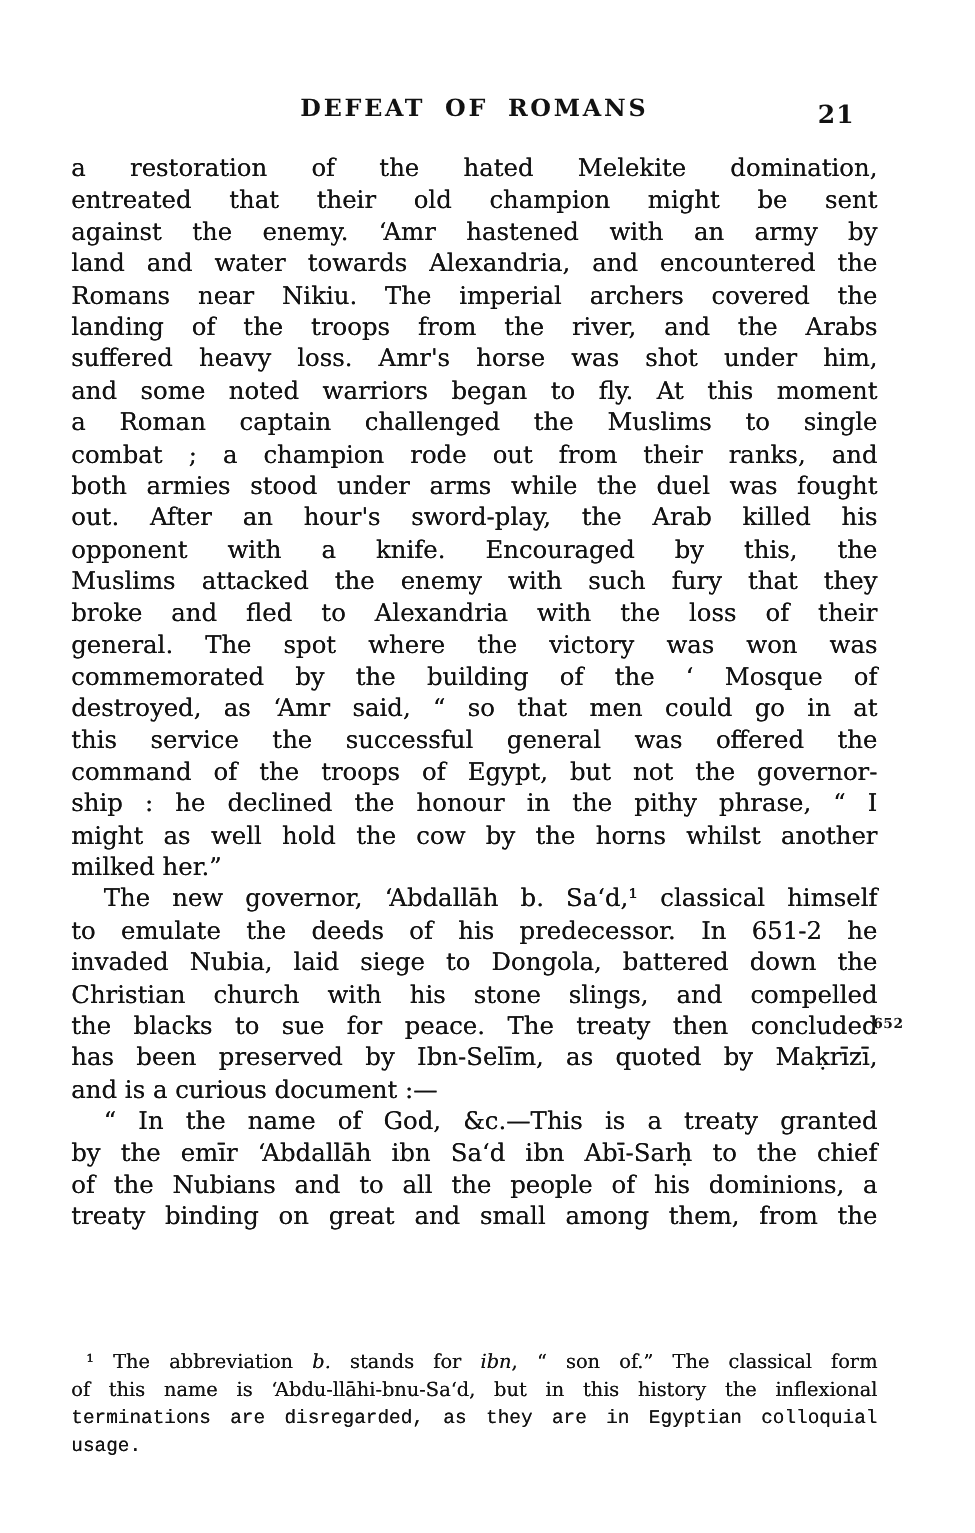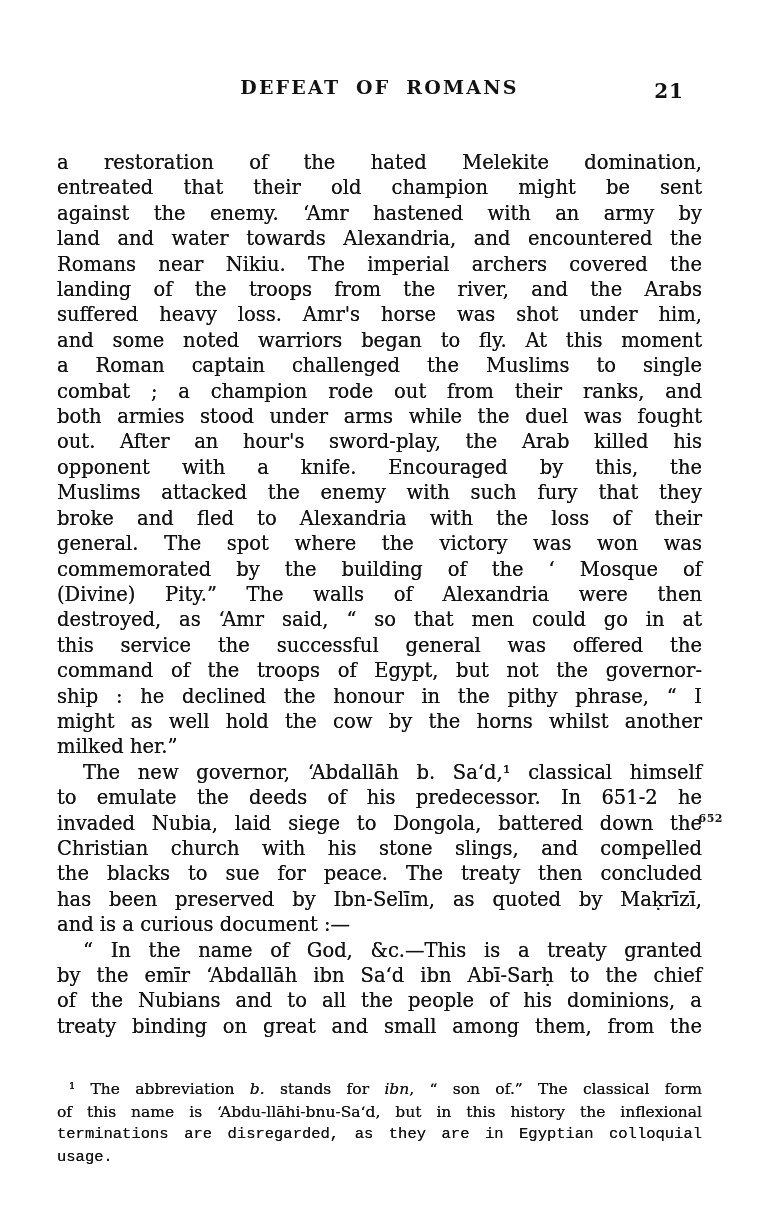--- a/index.html
+++ b/index.html
@@ -39,21 +39,20 @@
   }
   
   .body-text {
     position: absolute;
     top: 122px;
     left: 57px;
     width: 645px;
     font-size: 19.5px;
     line-height: 25.4px;
     text-shadow: 0 0 0.45px rgba(10,10,10,0.85);
-    margin-top: 28px;
   }
   .line {
     text-align: justify;
     text-align-last: justify;
   }
   .line.para-end { text-align-last: left; }
   .line.indent   { text-indent: 26px; }
   
   .margin-note {
     position: absolute;
@@ -99,21 +98,20 @@
       <div class="line">and some noted warriors began to fly. At this moment</div>
       <div class="line">a Roman captain challenged the Muslims to single</div>
       <div class="line">combat ; a champion rode out from their ranks, and</div>
       <div class="line">both armies stood under arms while the duel was fought</div>
       <div class="line">out. After an hour's sword-play, the Arab killed his</div>
       <div class="line">opponent with a knife. Encouraged by this, the</div>
       <div class="line">Muslims attacked the enemy with such fury that they</div>
       <div class="line">broke and fled to Alexandria with the loss of their</div>
       <div class="line">general. The spot where the victory was won was</div>
       <div class="line">commemorated by the building of the ‘ Mosque of</div>
-      <div class="line">(Divine) Pity.” The walls of Alexandria were then</div>
       <div class="line">destroyed, as ‘Amr said, “ so that men could go in at</div>
       <div class="line">this service the successful general was offered the</div>
       <div class="line">command of the troops of Egypt, but not the governor-</div>
       <div class="line">ship : he declined the honour in the pithy phrase, “ I</div>
       <div class="line">might as well hold the cow by the horns whilst another</div>
       <div class="line para-end">milked her.”</div>
       <div class="line indent">The new governor, ‘Abdallāh b. Sa‘d,¹ classical himself</div>
       <div class="line">to emulate the deeds of his predecessor. In 651-2 he</div>
       <div class="line">invaded Nubia, laid siege to Dongola, battered down the</div>
       <div class="line">Christian church with his stone slings, and compelled</div>

